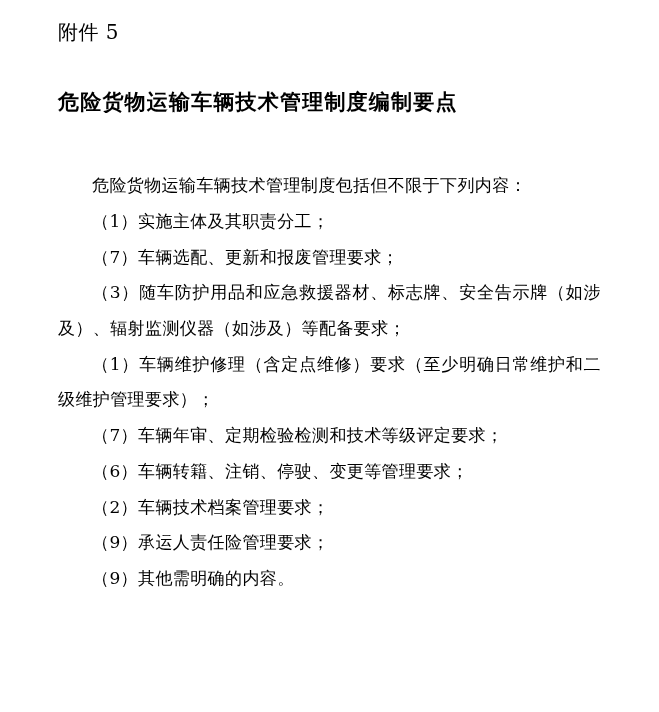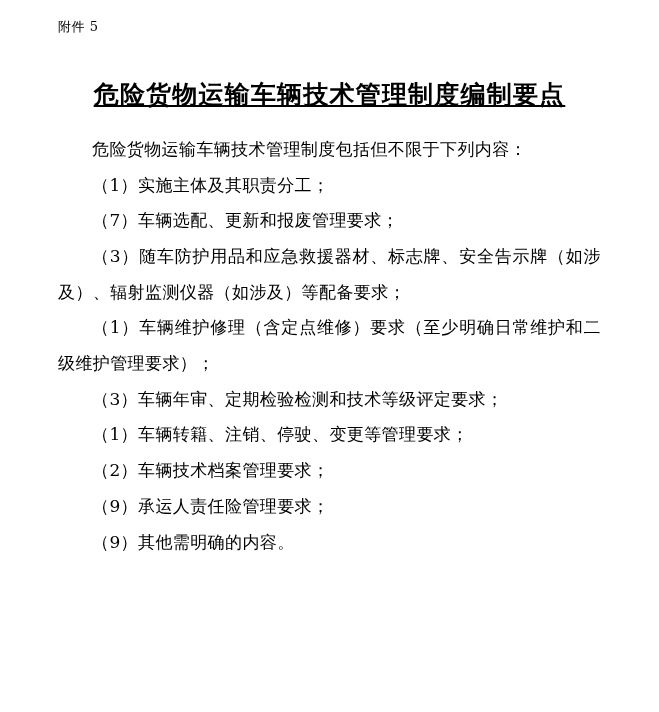--- a/index.html
+++ b/index.html
@@ -17,38 +17,36 @@
   .page {
     position: relative;
     width: 659px;
     height: 712px;
     box-sizing: border-box;
     padding: 0 58px;
     background: #ffffff;
   }
   .attachment-label {
     margin-top: 18px;
-    font-size: 13px;
+    font-size: 20px;
     line-height: 1.4;
     letter-spacing: 0.5px;
     font-family: "DejaVu Serif", "Liberation Serif", serif;
   }
   .doc-title {
     margin-top: 42px;
     margin-bottom: 0;
-    text-align: center;
-    font-size: 25px;
+    font-size: 21px;
     font-weight: bold;
     letter-spacing: 1.2px;
     line-height: 1.35;
     font-family: "DejaVu Sans", "Liberation Sans", sans-serif;
-    text-decoration: underline;
   }
   .body-block {
-    margin-top: 20px;
+    margin-top: 52px;
   }
   .para {
     font-size: 17px;
     line-height: 2.1;
     text-align: justify;
     text-justify: inter-ideograph;
     letter-spacing: 0.4px;
     margin: 0;
     text-indent: 2em;
   }
@@ -70,23 +68,23 @@
     <p class="para">危险货物运输车辆技术管理制度包括但不限于下列内容：</p>
 
     <p class="para hang">（1）实施主体及其职责分工；</p>
 
     <p class="para hang">（7）车辆选配、更新和报废管理要求；</p>
 
     <p class="para hang">（3）随车防护用品和应急救援器材、标志牌、安全告示牌（如涉及）、辐射监测仪器（如涉及）等配备要求；</p>
 
     <p class="para hang">（1）车辆维护修理（含定点维修）要求（至少明确日常维护和二级维护管理要求）；</p>
 
-    <p class="para hang">（3）车辆年审、定期检验检测和技术等级评定要求；</p>
+    <p class="para hang">（7）车辆年审、定期检验检测和技术等级评定要求；</p>
 
-    <p class="para hang">（1）车辆转籍、注销、停驶、变更等管理要求；</p>
+    <p class="para hang">（6）车辆转籍、注销、停驶、变更等管理要求；</p>
 
     <p class="para hang">（2）车辆技术档案管理要求；</p>
 
     <p class="para hang">（9）承运人责任险管理要求；</p>
 
     <p class="para hang">（9）其他需明确的内容。</p>
 
   </div>
 </div>
 

